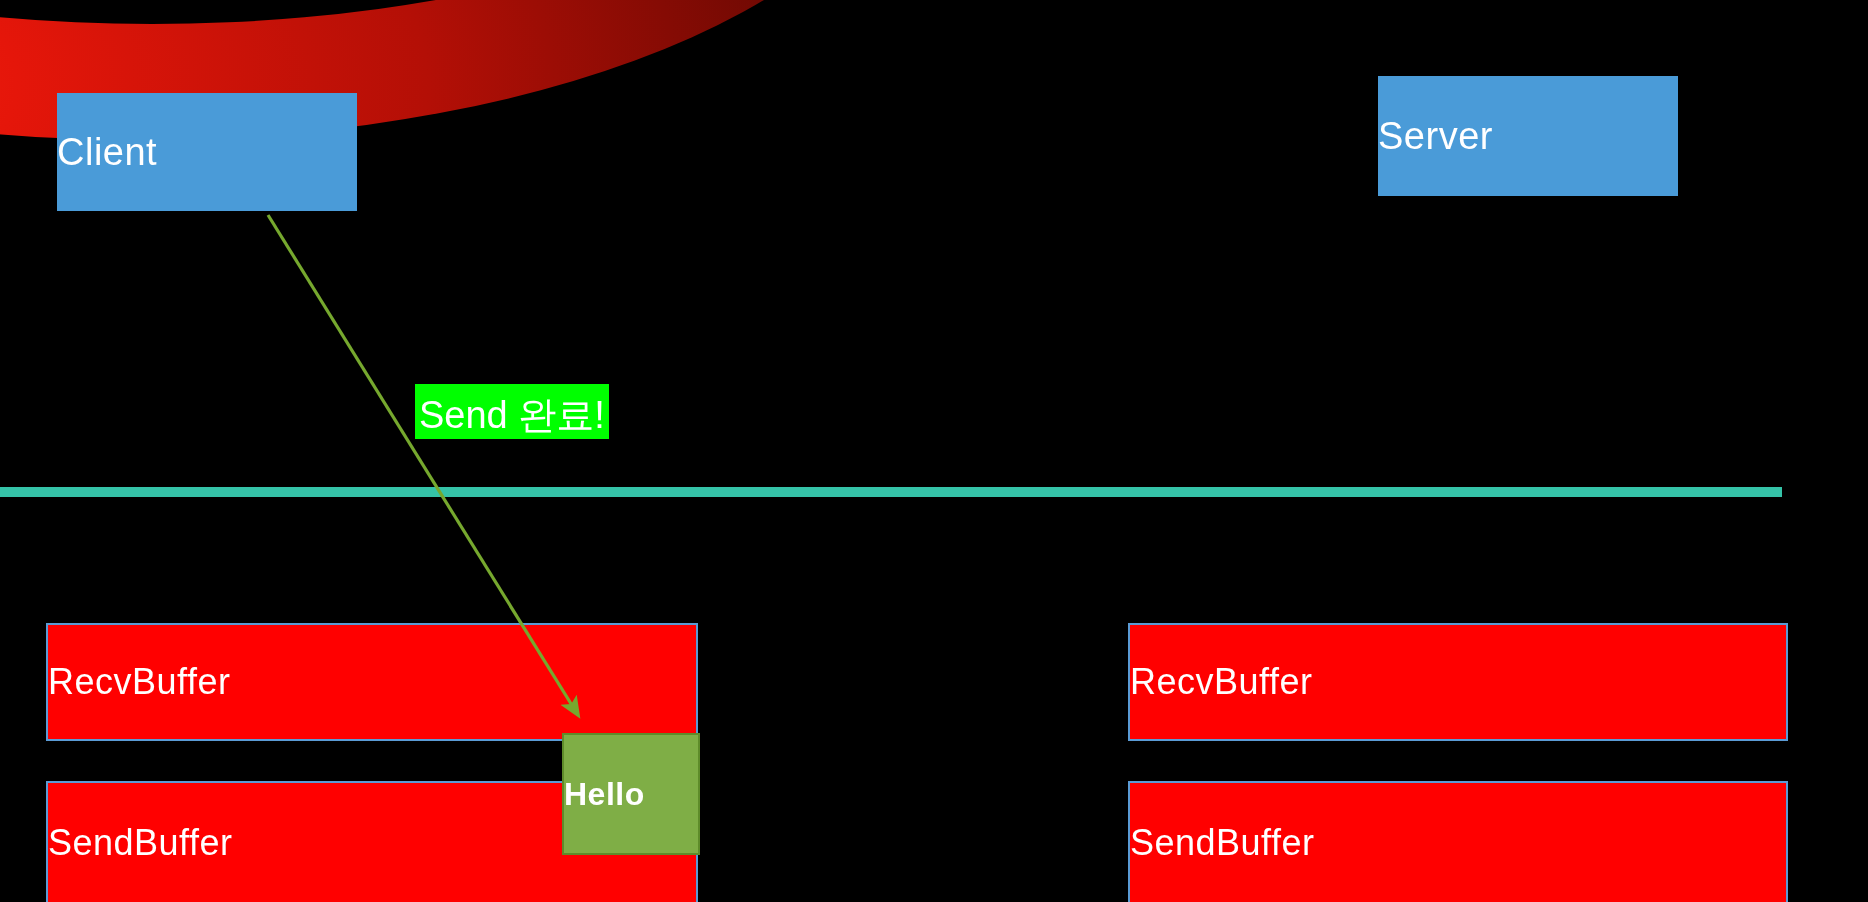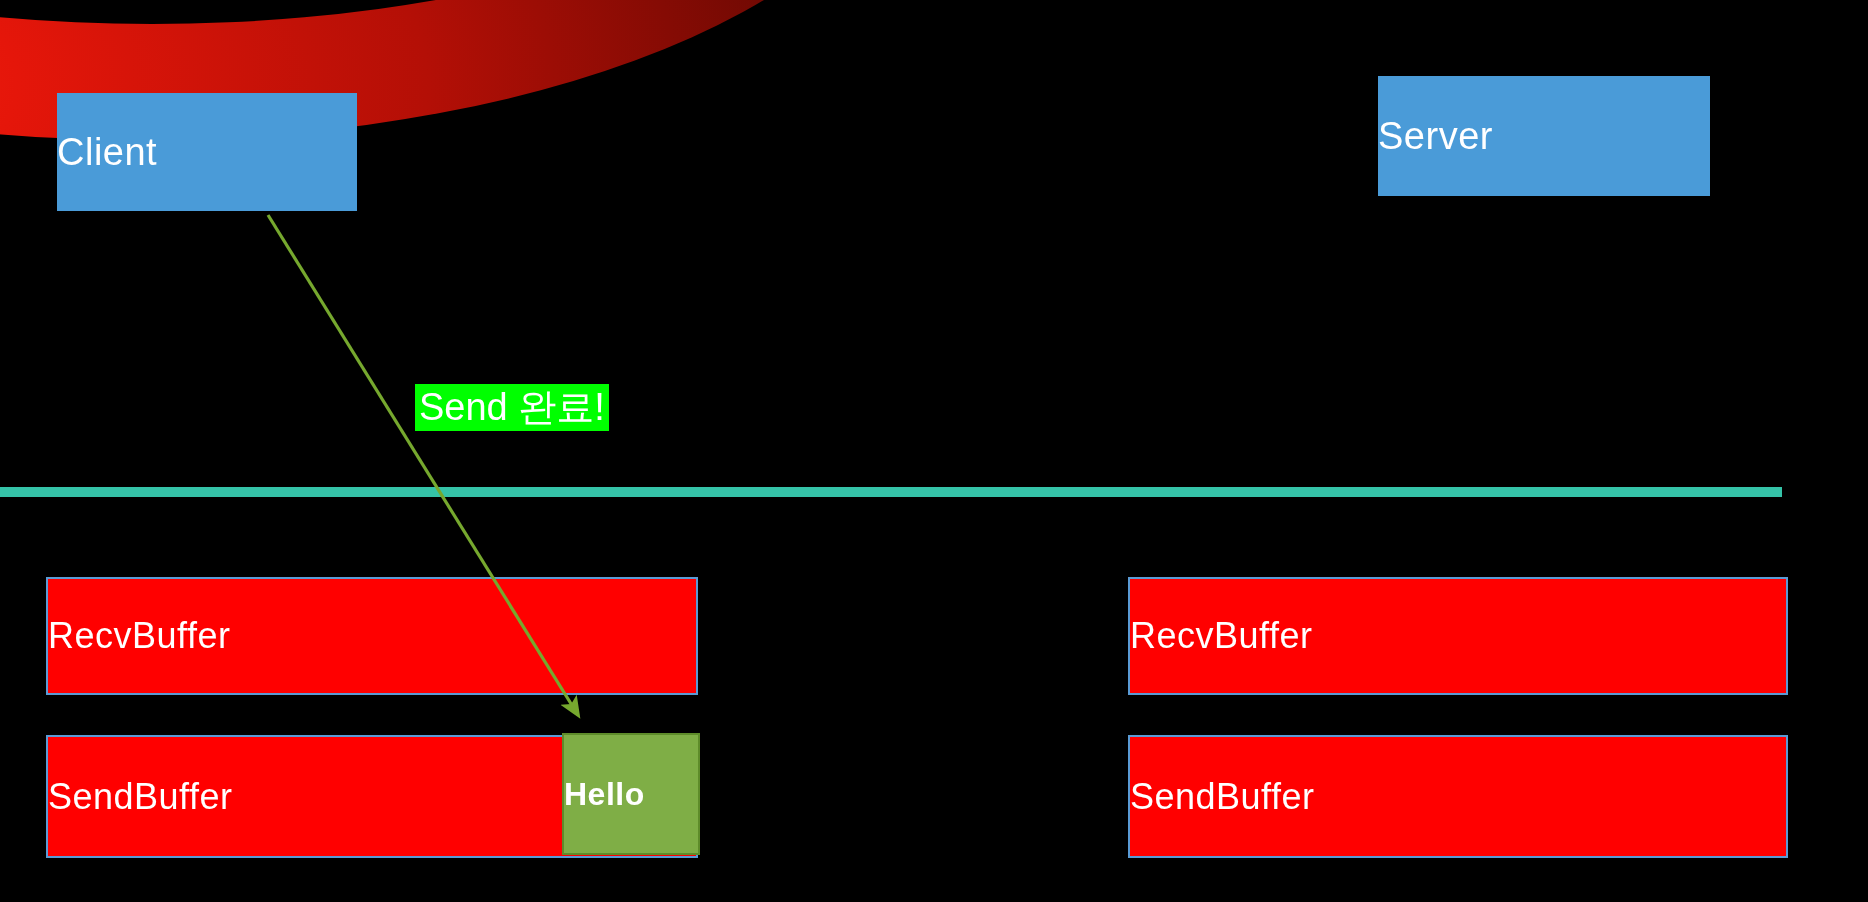--- a/index.html
+++ b/index.html
@@ -74,37 +74,38 @@
   .node-blue {
     background: #4A9BD8;
     font-size: 38px;
     font-weight: 400;
   }
   .buffer {
     background: #FF0000;
     border: 2px solid #5B9BD5;
     font-size: 36px;
     font-weight: 400;
+    margin-top: 46px;
   }
   .packet {
     background: #7FAE46;
     border: 2px solid #5E8C2A;
     font-size: 32px;
     font-weight: 700;
   }
 
   
   .caption {
     position: absolute;
     display: inline-block;
     background: #00FF00;
     color: #ffffff;
     font-size: 38px;
     line-height: 1.02;
-    padding: 4px 4px 4px 4px;
+    padding: 12px 4px 4px 4px;
     white-space: nowrap;
   }
 
   
   .divider {
     position: absolute;
     background: #35C3A8;
   }
 
   
@@ -126,21 +127,21 @@
     <div class="swoosh-outer"></div>
     <div class="swoosh-streak" style="left:30px; top:-40px; width:1500px; height:640px;"></div>
 
     <div class="swoosh-inner"></div>
   </div>
 
   <div class="node node-blue" style="left:57px; top:93px; width:300px; height:118px;">
     <span>Client</span>
   </div>
 
-  <div class="node node-blue" style="left:1378px; top:76px; width:332px; height:120px;">
+  <div class="node node-blue" style="left:1378px; top:76px; width:300px; height:120px;">
     <span>Server</span>
   </div>
 
   <div class="caption" style="left:415px; top:384px;">Send 완료!</div>
 
   <div class="divider" style="left:0px; top:487px; width:1782px; height:10px;"></div>
 
   <div class="node buffer" style="left:46px; top:577px; width:652px; height:118px;">
     <span>RecvBuffer</span>
   </div>

